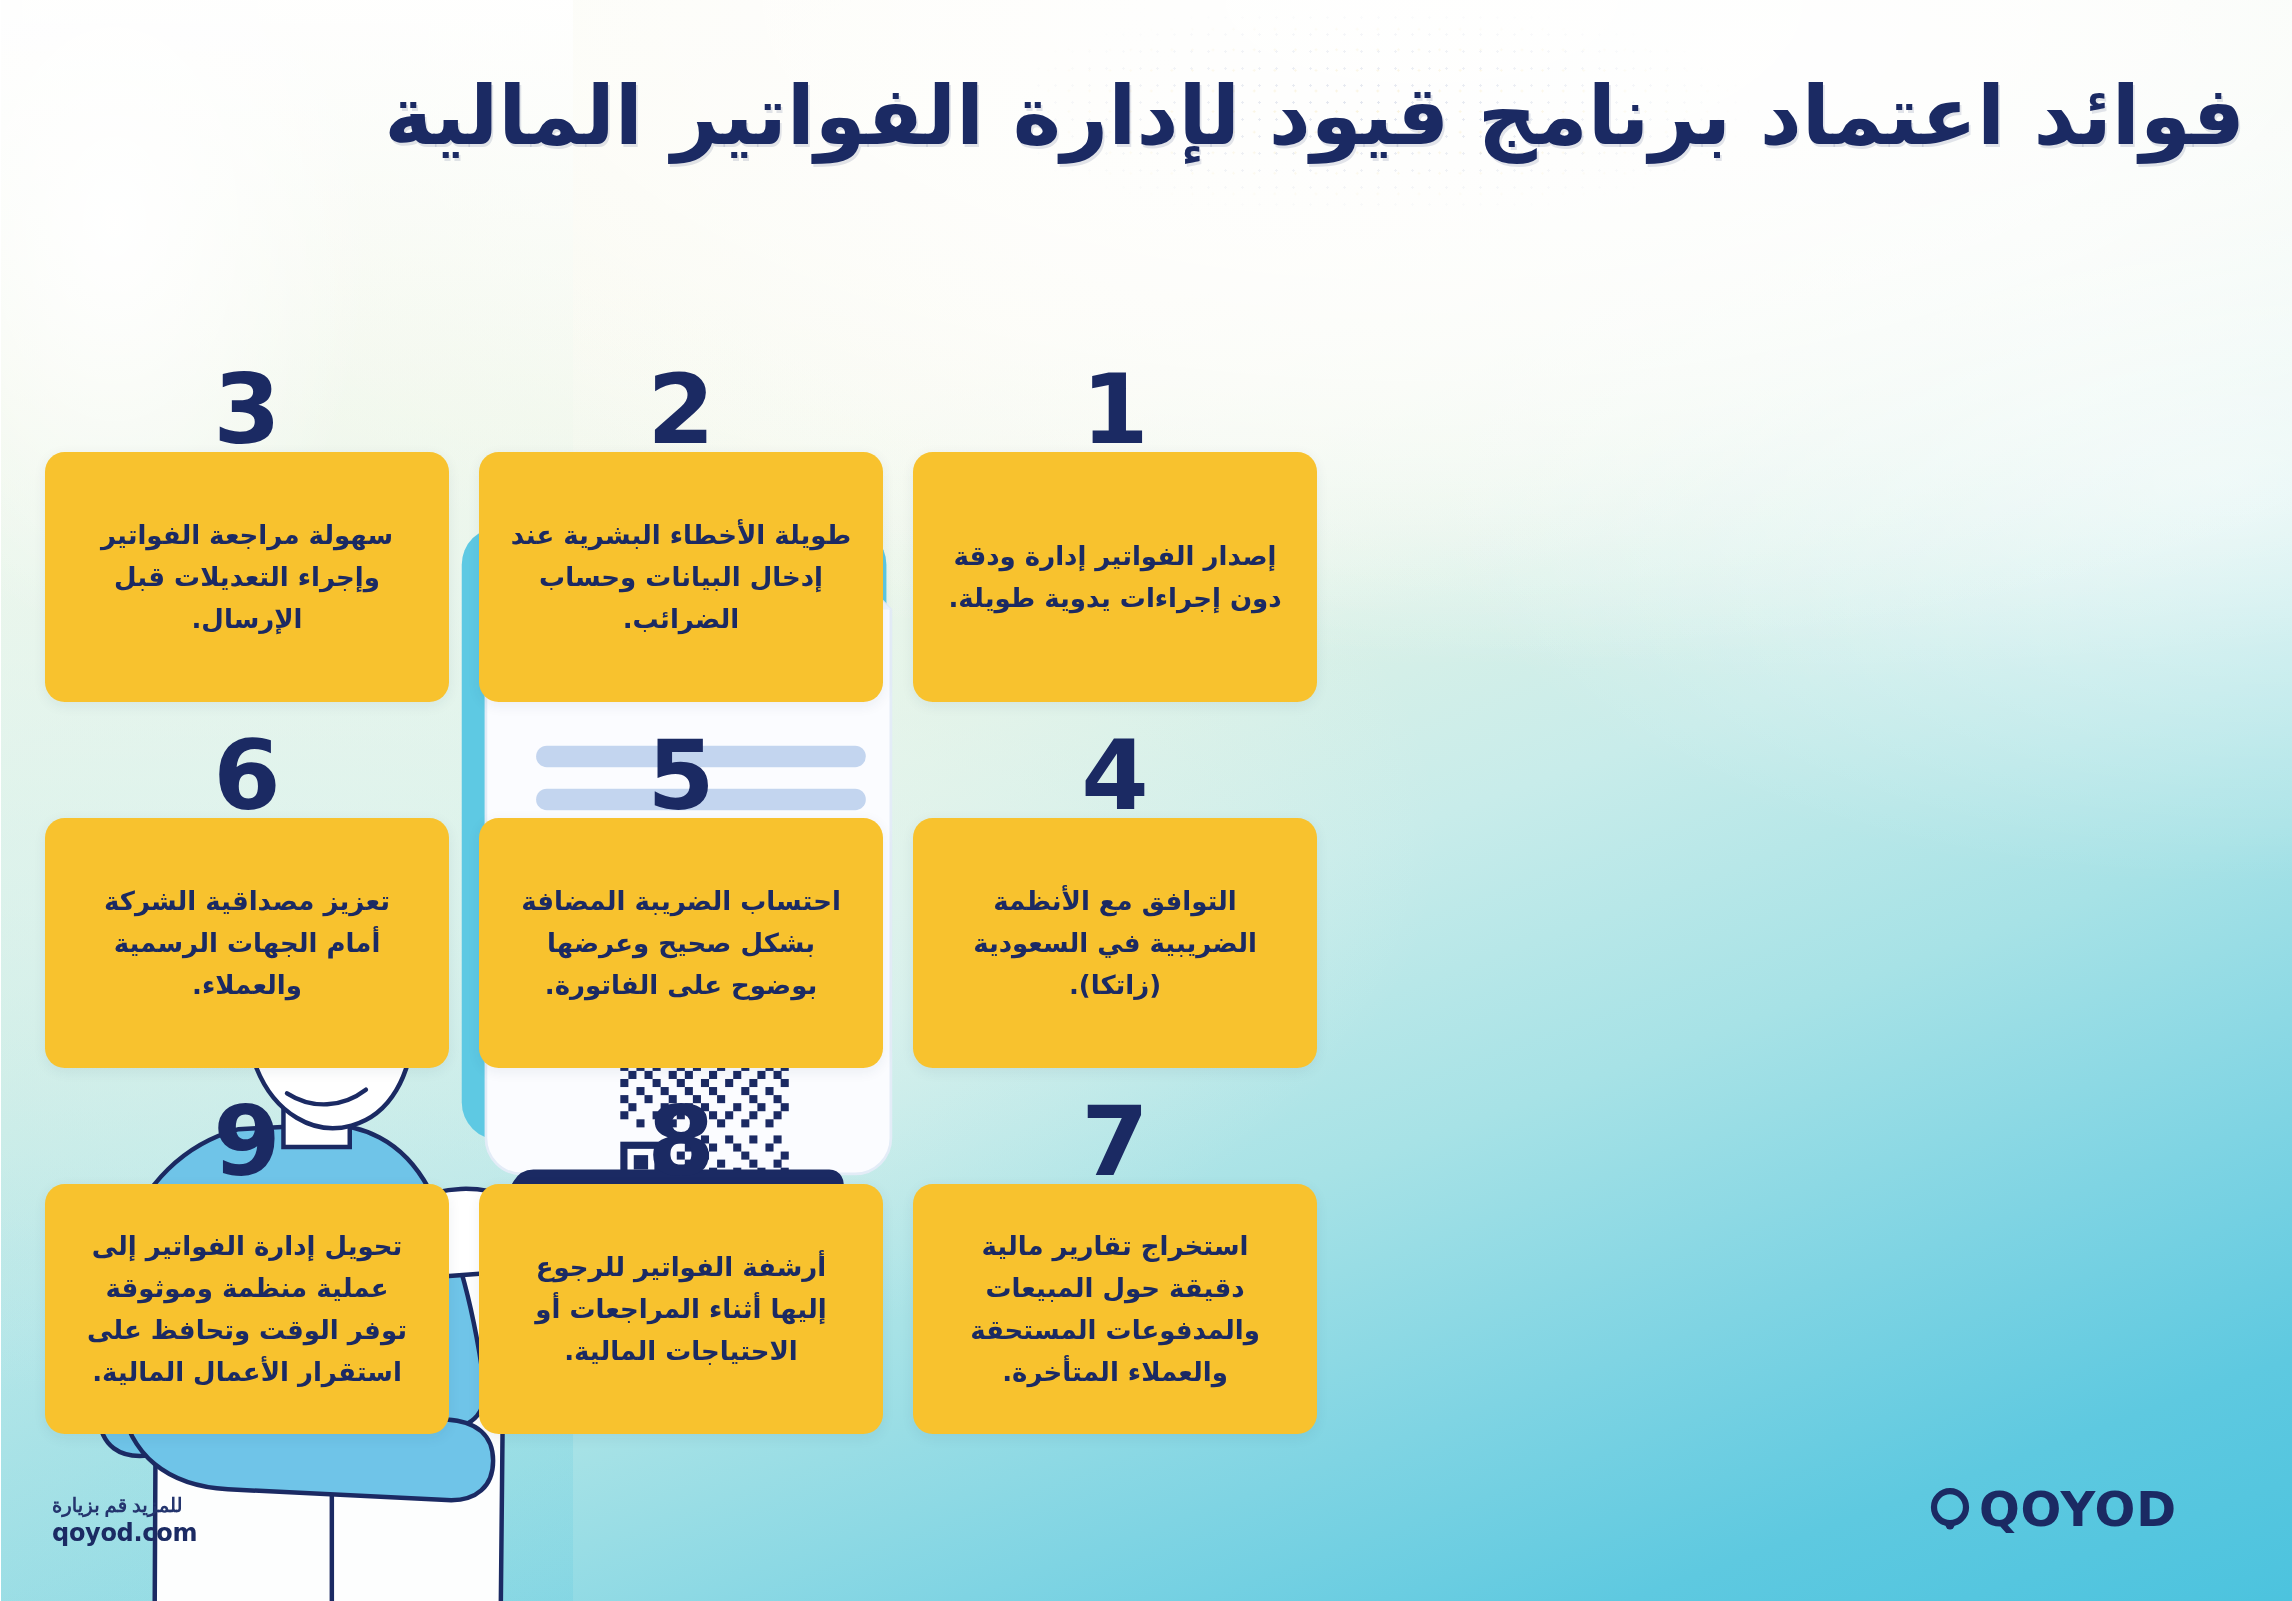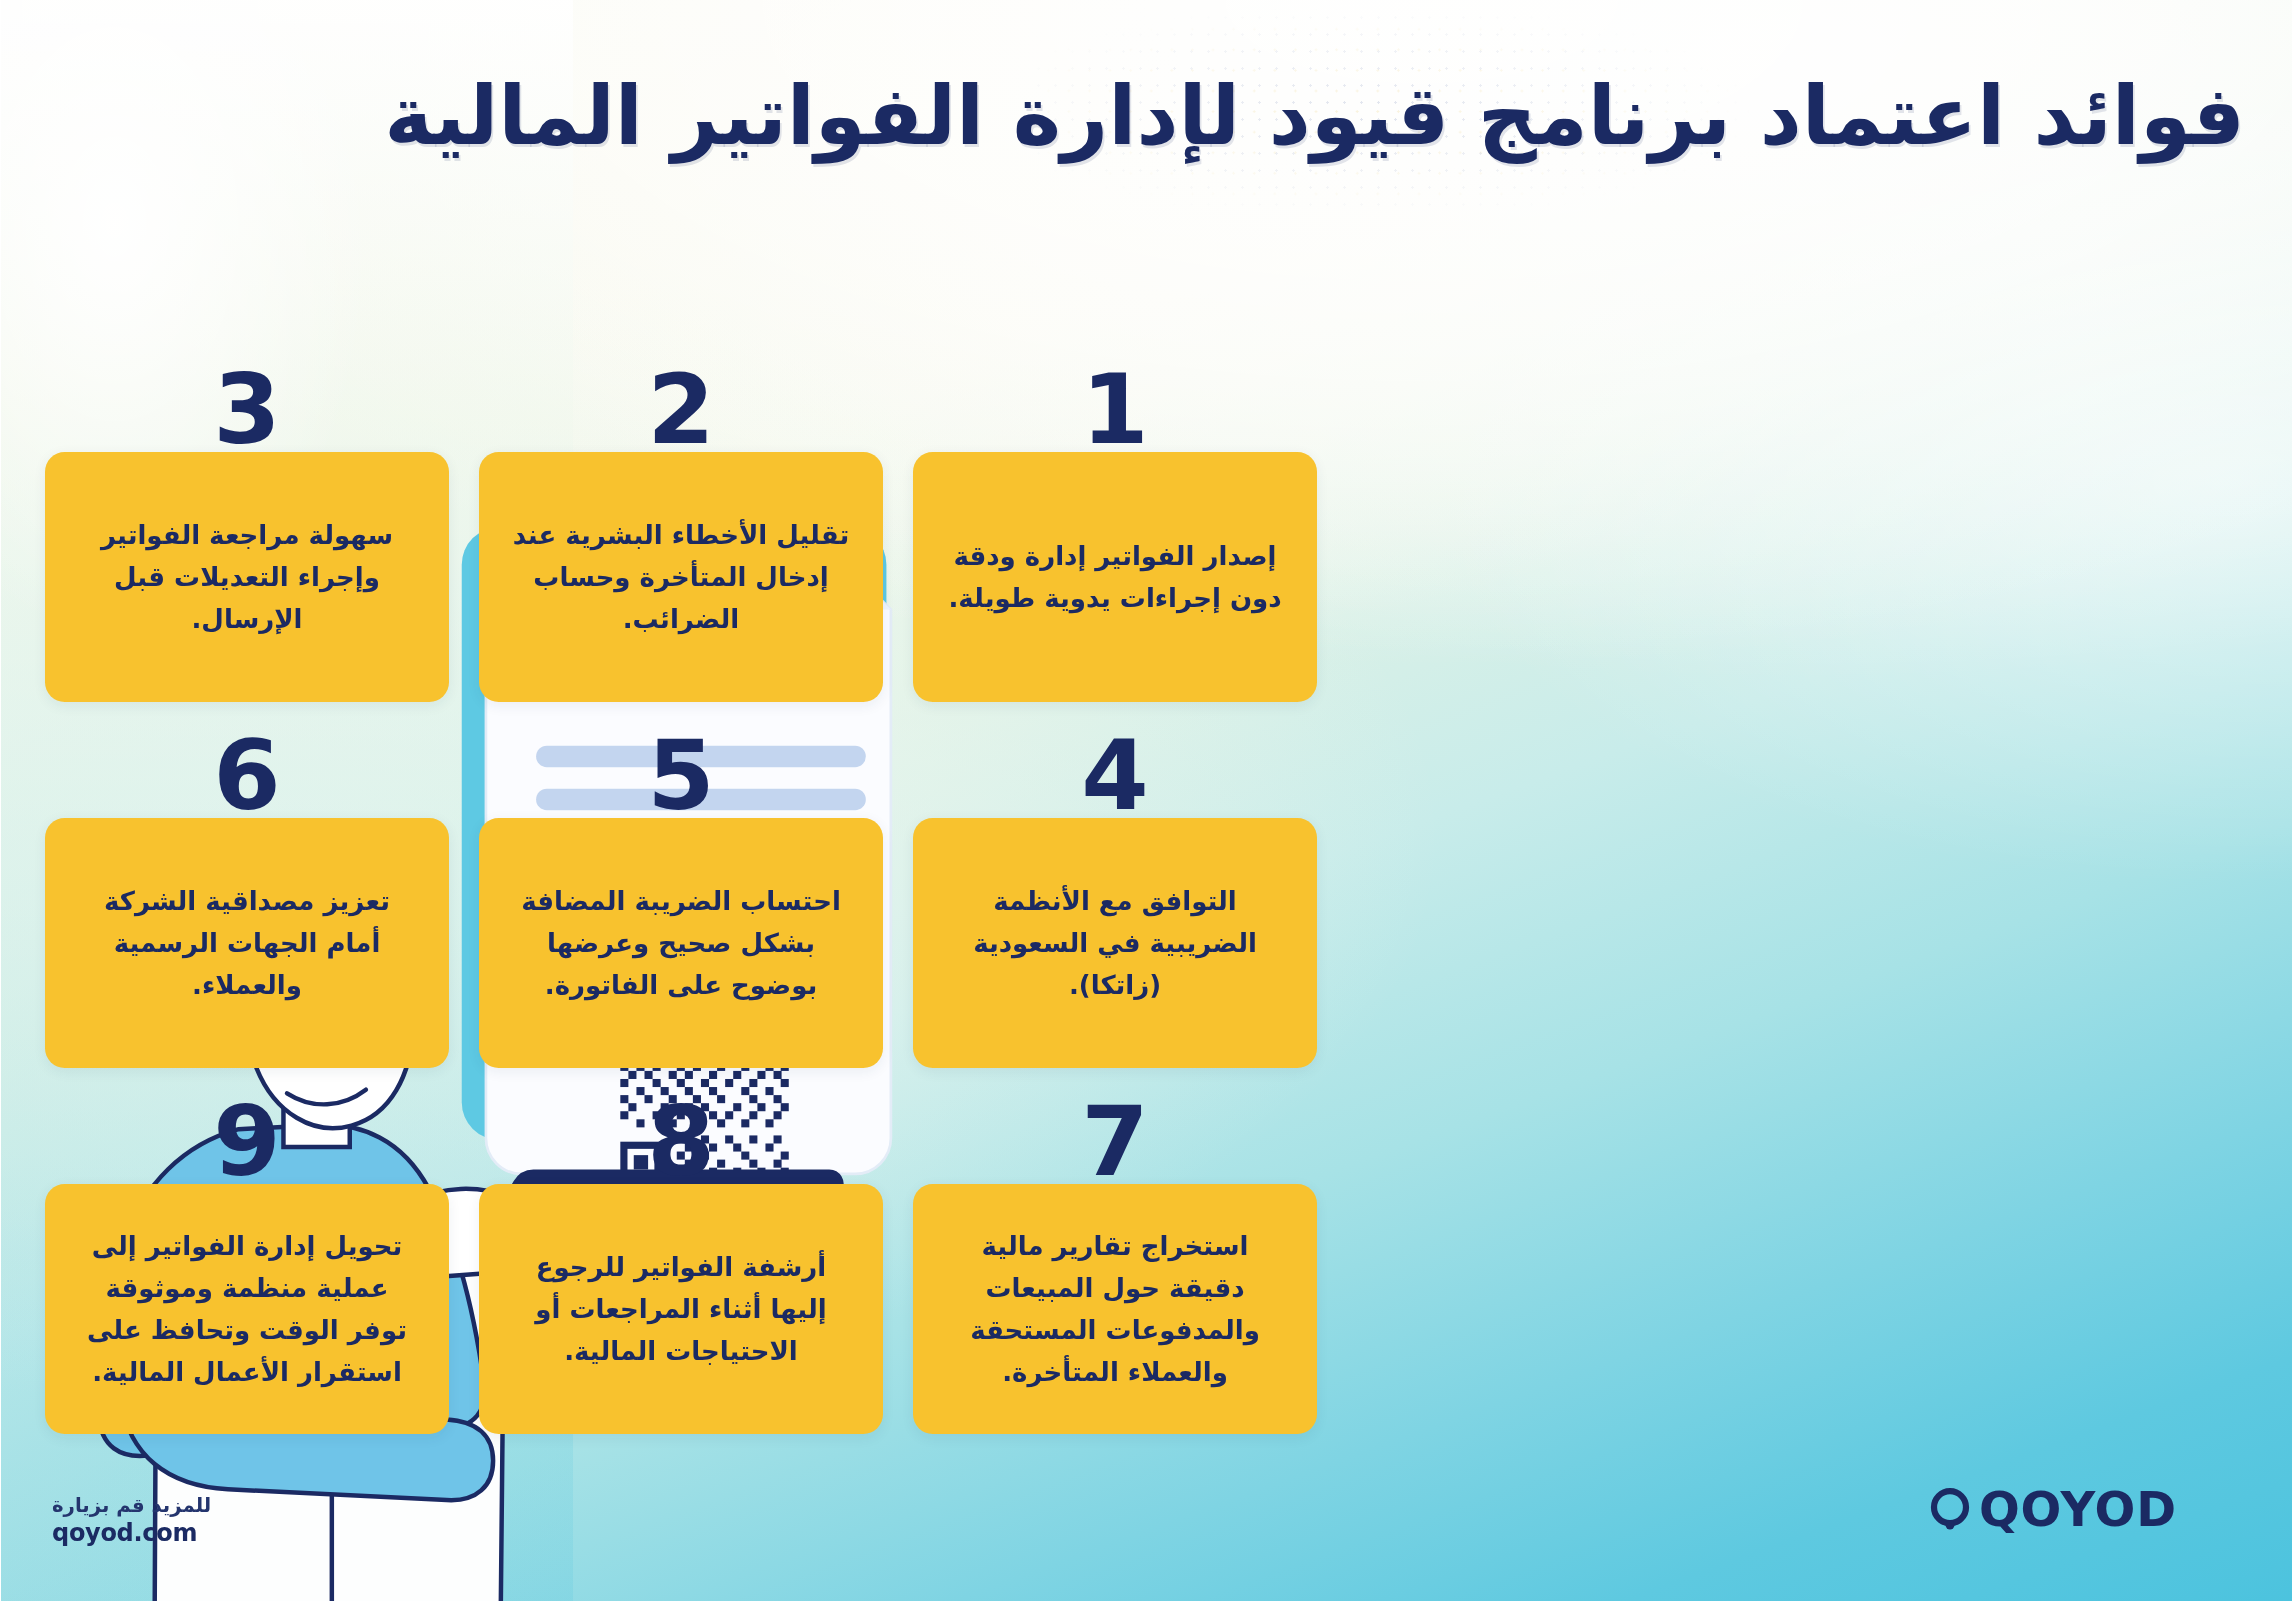--- a/index.html
+++ b/index.html
@@ -162,20 +162,21 @@
     left: 52px;
     bottom: 54px;
     text-align: left;
     direction: rtl;
   }
   .footer-line1 {
     font-size: 19.7px;
     font-weight: 700;
     color: #24356e;
     margin-bottom: 1.8px;
+    font-family: Liberation Serif, serif;
   }
   .footer-line2 {
     font-size: 24px;
     font-weight: 700;
     color: #1b2a63;
     letter-spacing: -0.3px;
     direction: ltr;
   }
 
   .brand-logo {
@@ -387,21 +388,21 @@
     <div class="card-wrap">
       <div class="card-num">1</div>
       <div class="card">
           <div class="card-text">إصدار الفواتير إدارة ودقة دون إجراءات يدوية طويلة.</div>
         </div>
     </div>
 
     <div class="card-wrap">
       <div class="card-num">2</div>
       <div class="card">
-          <div class="card-text">تقليل الأخطاء البشرية عند إدخال المتأخرة وحساب الضرائب.</div>
+          <div class="card-text">طويلة الأخطاء البشرية عند إدخال البيانات وحساب الضرائب.</div>
         </div>
     </div>
 
     <div class="card-wrap">
       <div class="card-num">3</div>
       <div class="card">
           <div class="card-text">سهولة مراجعة الفواتير وإجراء التعديلات قبل الإرسال.</div>
         </div>
     </div>
 

